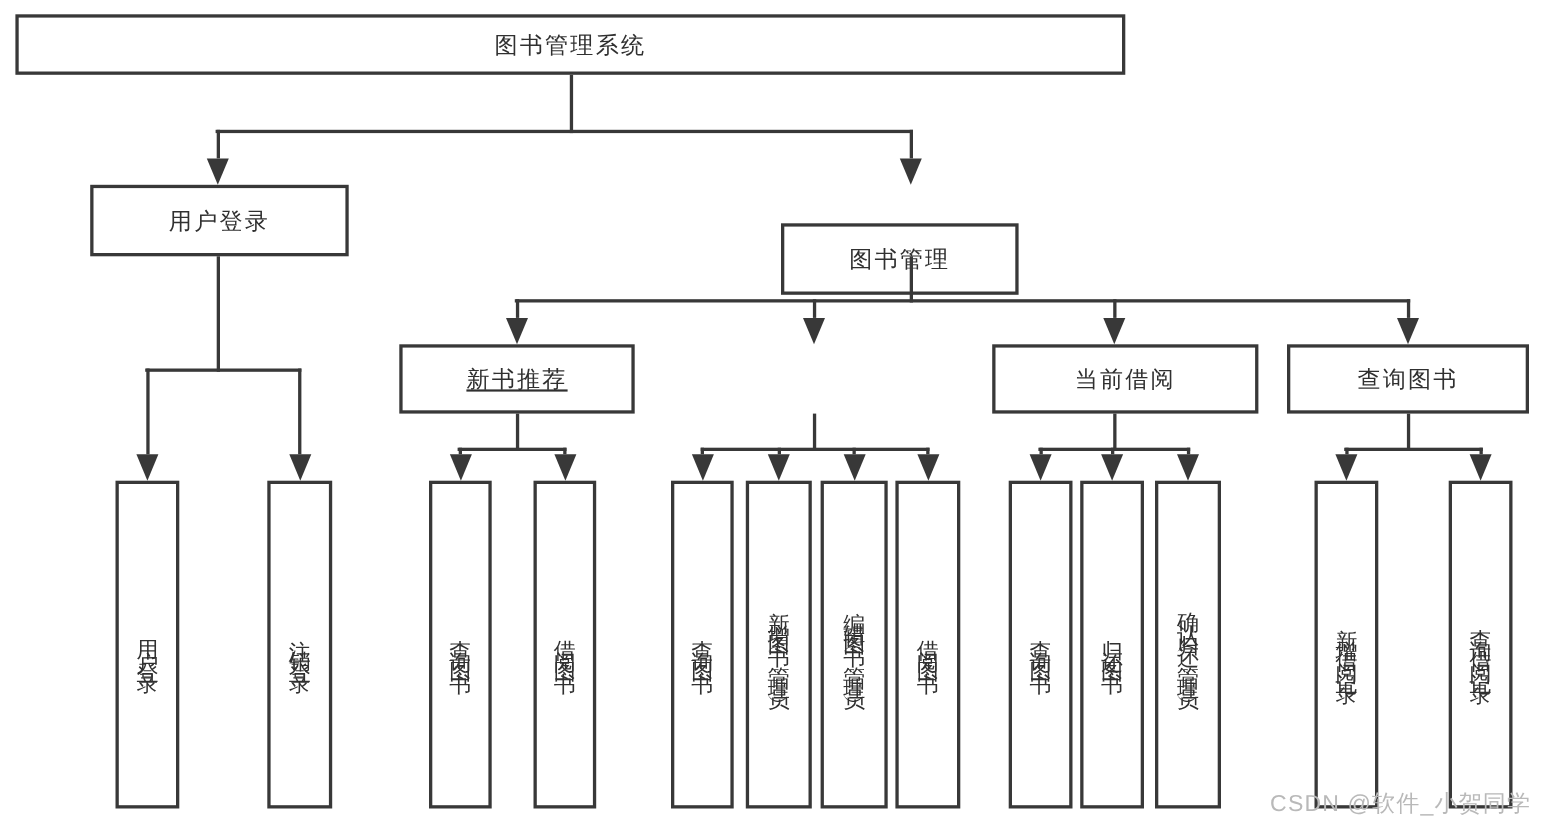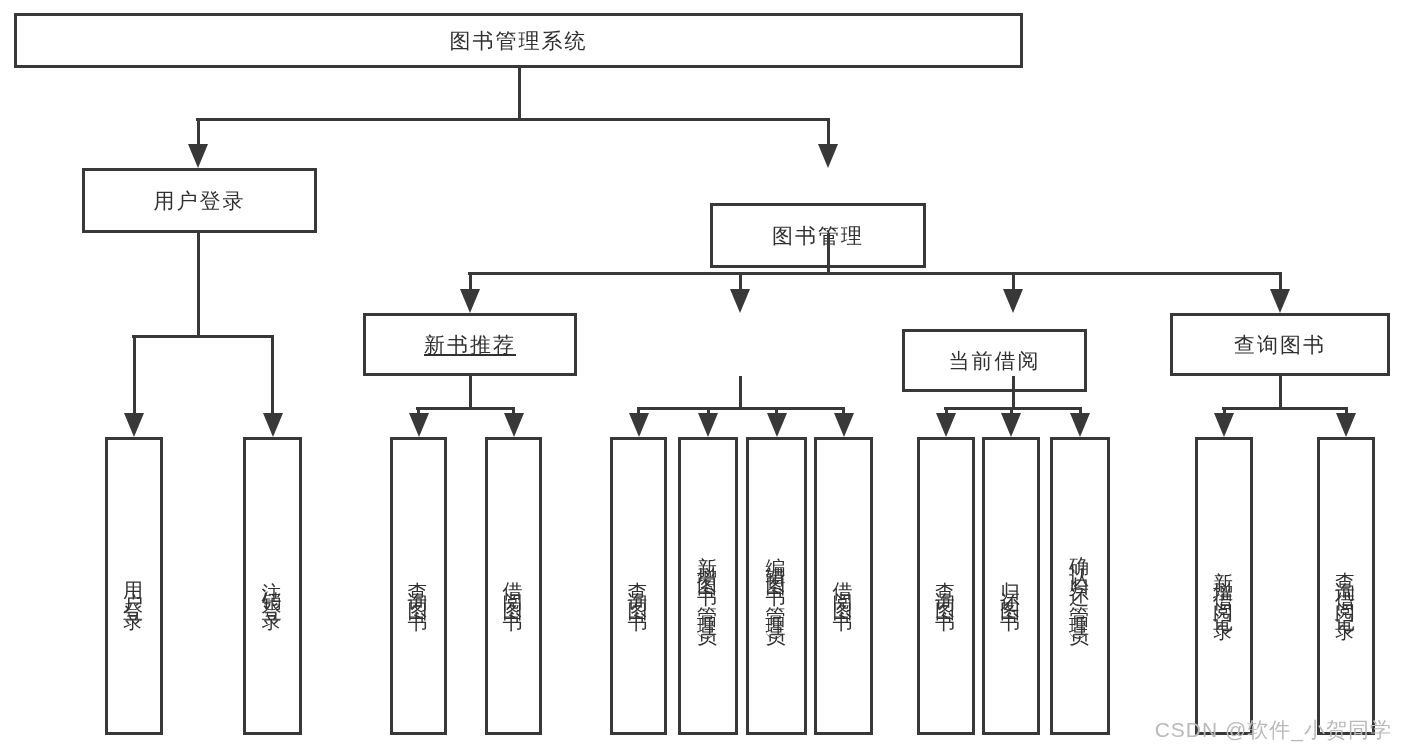--- a/index.html
+++ b/index.html
@@ -35,21 +35,21 @@
 
   <div class="box" style="left:14px;top:13px;width:1009px;height:55px;">图书管理系统</div>
 
   <div class="box" style="left:82px;top:168px;width:235px;height:65px;">用户登录</div>
 
   <div class="box" style="left:710px;top:168px;width:216px;height:65px;margin-top:35px;">图书管理</div>
 
   <div class="box" style="left:363px;top:313px;width:214px;height:63px;text-decoration:underline;">新书推荐</div>
 
 
-  <div class="box" style="left:902px;top:313px;width:185px;height:63px;margin-top:16px;">当前借阅</div>
+  <div class="box" style="left:902px;top:313px;width:242px;height:63px;">当前借阅</div>
 
   <div class="box" style="left:1170px;top:313px;width:220px;height:63px;">查询图书</div>
 
   <div class="box vbox" style="left:105px;top:437px;width:58px;height:298px;">用户登录</div>
   <div class="box vbox" style="left:243px;top:437px;width:59px;height:298px;">注销登录</div>
 
   <div class="box vbox" style="left:390px;top:437px;width:57px;height:298px;">查询图书</div>
   <div class="box vbox" style="left:485px;top:437px;width:57px;height:298px;">借阅图书</div>
 
   <div class="box vbox" style="left:610px;top:437px;width:57px;height:298px;">查询图书</div>

